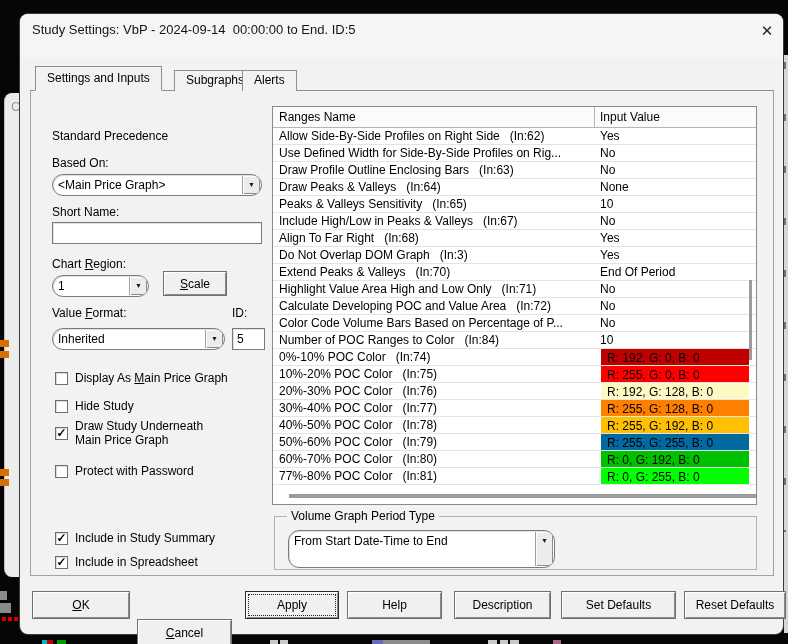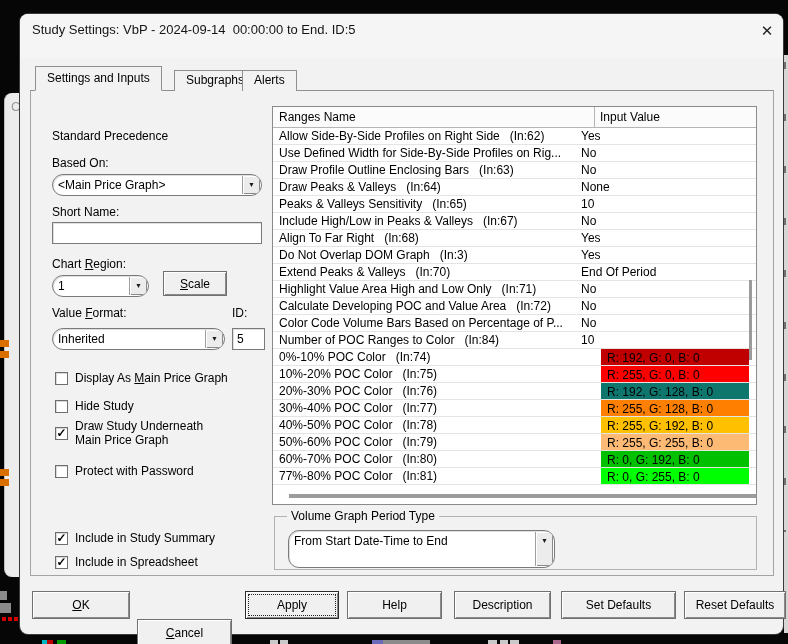--- a/index.html
+++ b/index.html
@@ -63,21 +63,21 @@
   #inputs-table{left:252px;top:92px;width:485px;height:399px;background:#fff;
     border:1px solid #8a8a8a;overflow:hidden;}
   #table-header{position:absolute;left:0;top:0;width:100%;height:21px;background:#fbfbfb;
     border-bottom:1px solid #b5b5b5;font-size:12px;color:#000;}
   #table-header .h1{position:absolute;left:6px;top:3px;}
   #table-header .h2{position:absolute;left:327px;top:3px;text-align:right;}
   #table-header .hdiv{position:absolute;left:321px;top:0;width:1px;height:21px;background:#b5b5b5;}
   #rows{position:absolute;left:0;top:21px;width:100%;}
   .trow{position:relative;height:17px;border-bottom:1px solid #e4e4e4;font-size:12px;color:#000;}
   .trow .nm{position:absolute;left:6px;top:1px;width:312px;white-space:pre;overflow:hidden;}
-  .trow .val{position:absolute;left:308px;top:1px;white-space:pre;}
+  .trow .val{position:absolute;left:327px;top:1px;white-space:pre;}
   .trow .colorcell{position:absolute;left:321px;top:0;width:148px;height:16px;
     padding:2px 0 0 6px;white-space:pre;margin-left:7px;}
   .vthumb{position:absolute;left:476px;top:173px;width:3px;height:80px;background:#9b9b9b;}
   .hthumb{position:absolute;left:16px;top:387px;width:467px;height:4px;background:#9b9b9b;}
 
   
   #period-group{left:254px;top:502px;width:483px;height:54px;border:1px solid #b2b2b2;}
   #period-group-label{position:absolute;left:12px;top:-8px;background:#f2f2f2;padding:0 4px;
     font-size:12px;color:#000;white-space:pre;}
   u{text-decoration:underline;}
@@ -242,33 +242,33 @@
         <div class="trow">
           <span class="nm">0%-10% POC Color   (In:74)</span>
           <div class="colorcell" style="background: rgb(192, 0, 0);">R: 192, G: 0, B: 0</div>
         </div>
         <div class="trow">
           <span class="nm">10%-20% POC Color   (In:75)</span>
           <div class="colorcell" style="background: rgb(255, 0, 0);">R: 255, G: 0, B: 0</div>
         </div>
         <div class="trow">
           <span class="nm">20%-30% POC Color   (In:76)</span>
-          <div class="colorcell" style="background: #0f766e;">R: 192, G: 128, B: 0</div>
+          <div class="colorcell" style="background: #fef9c3;">R: 192, G: 128, B: 0</div>
         </div>
         <div class="trow">
           <span class="nm">30%-40% POC Color   (In:77)</span>
           <div class="colorcell" style="background: rgb(255, 128, 0);">R: 255, G: 128, B: 0</div>
         </div>
         <div class="trow">
           <span class="nm">40%-50% POC Color   (In:78)</span>
           <div class="colorcell" style="background: rgb(255, 192, 0);">R: 255, G: 192, B: 0</div>
         </div>
         <div class="trow">
           <span class="nm">50%-60% POC Color   (In:79)</span>
-          <div class="colorcell" style="background: #fdba74;">R: 255, G: 255, B: 0</div>
+          <div class="colorcell" style="background: #0369a1;">R: 255, G: 255, B: 0</div>
         </div>
         <div class="trow">
           <span class="nm">60%-70% POC Color   (In:80)</span>
           <div class="colorcell" style="background: rgb(0, 192, 0);">R: 0, G: 192, B: 0</div>
         </div>
         <div class="trow">
           <span class="nm">77%-80% POC Color   (In:81)</span>
           <div class="colorcell" style="background: rgb(0, 255, 0);">R: 0, G: 255, B: 0</div>
         </div>
       </div>

